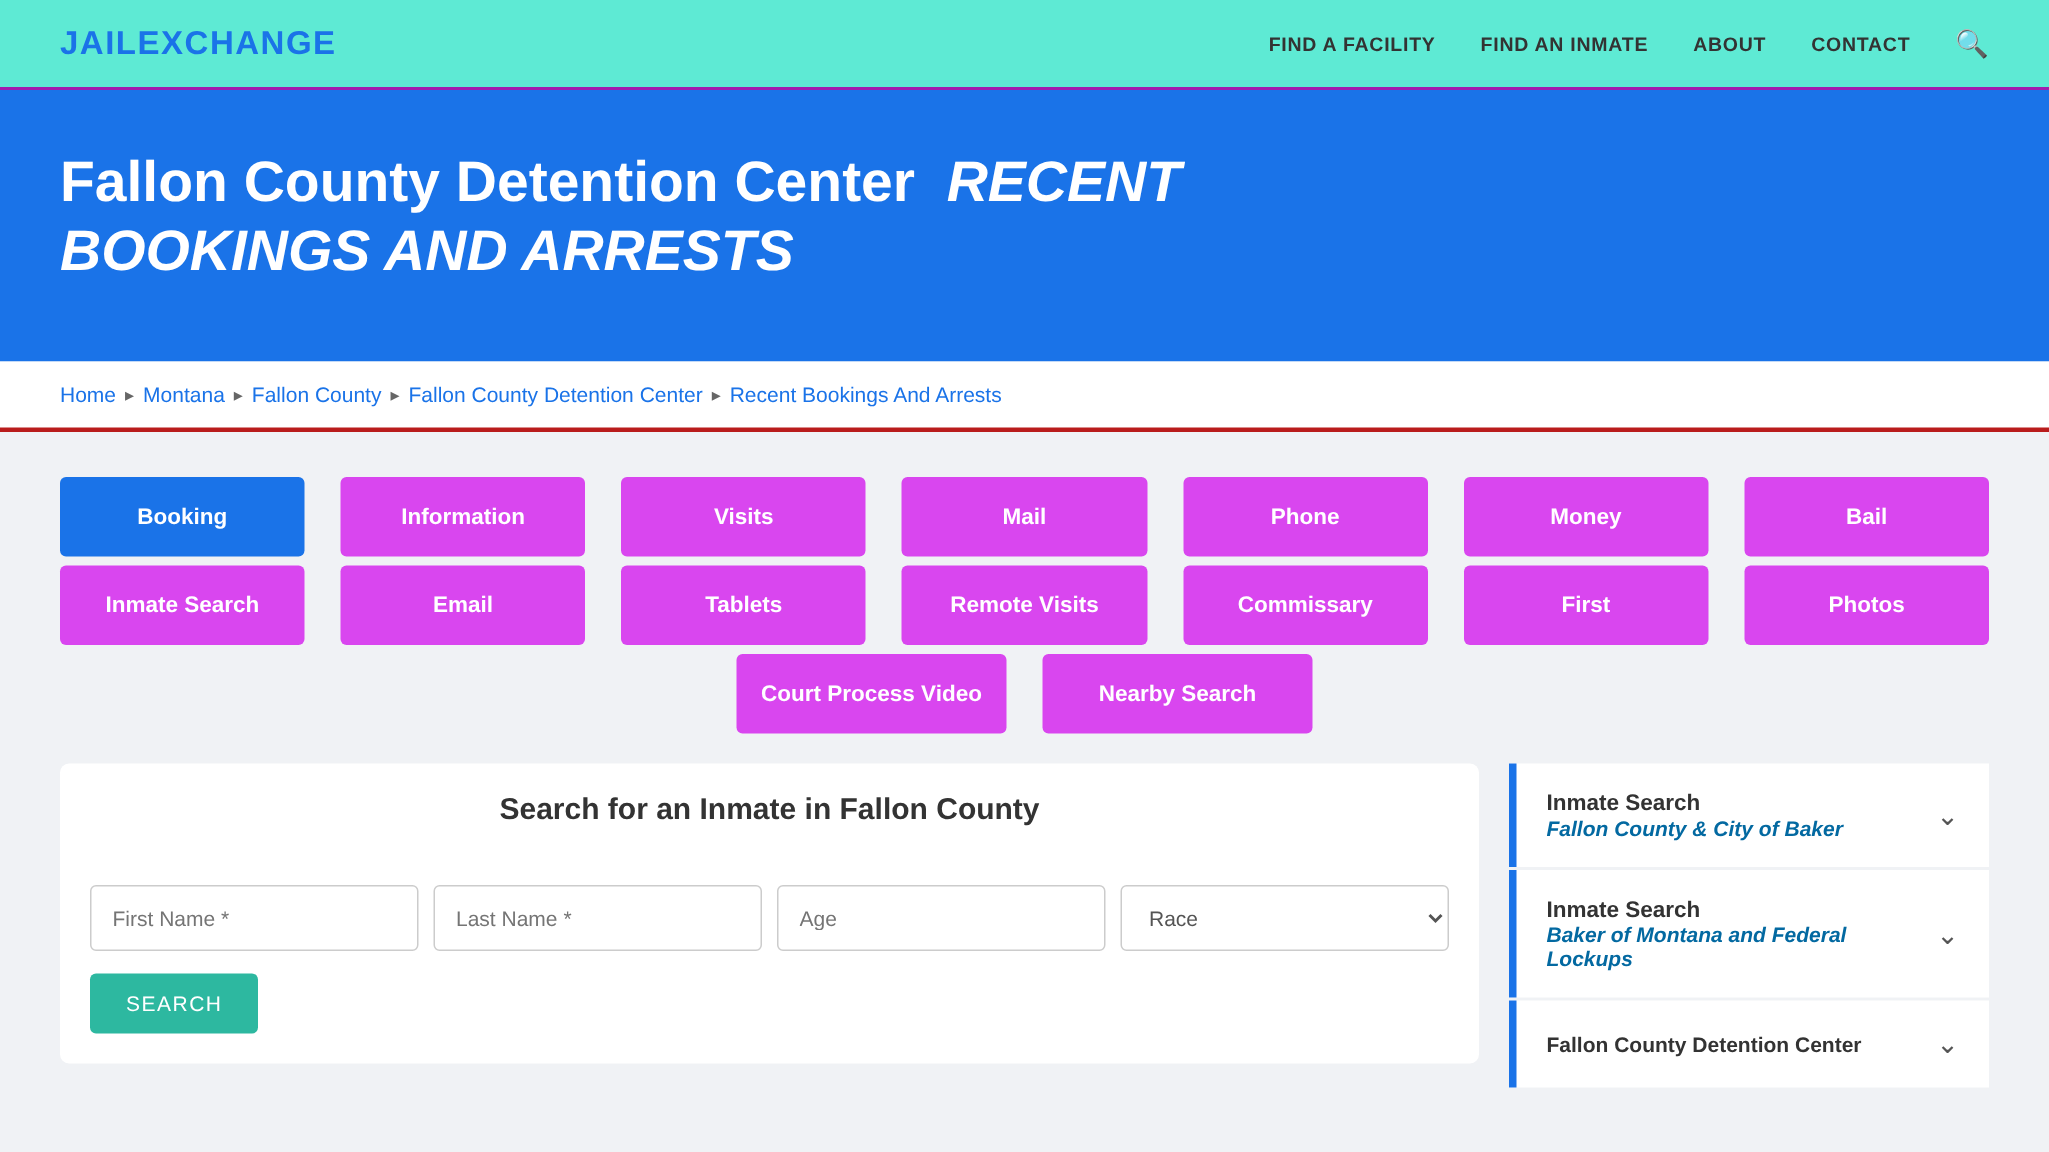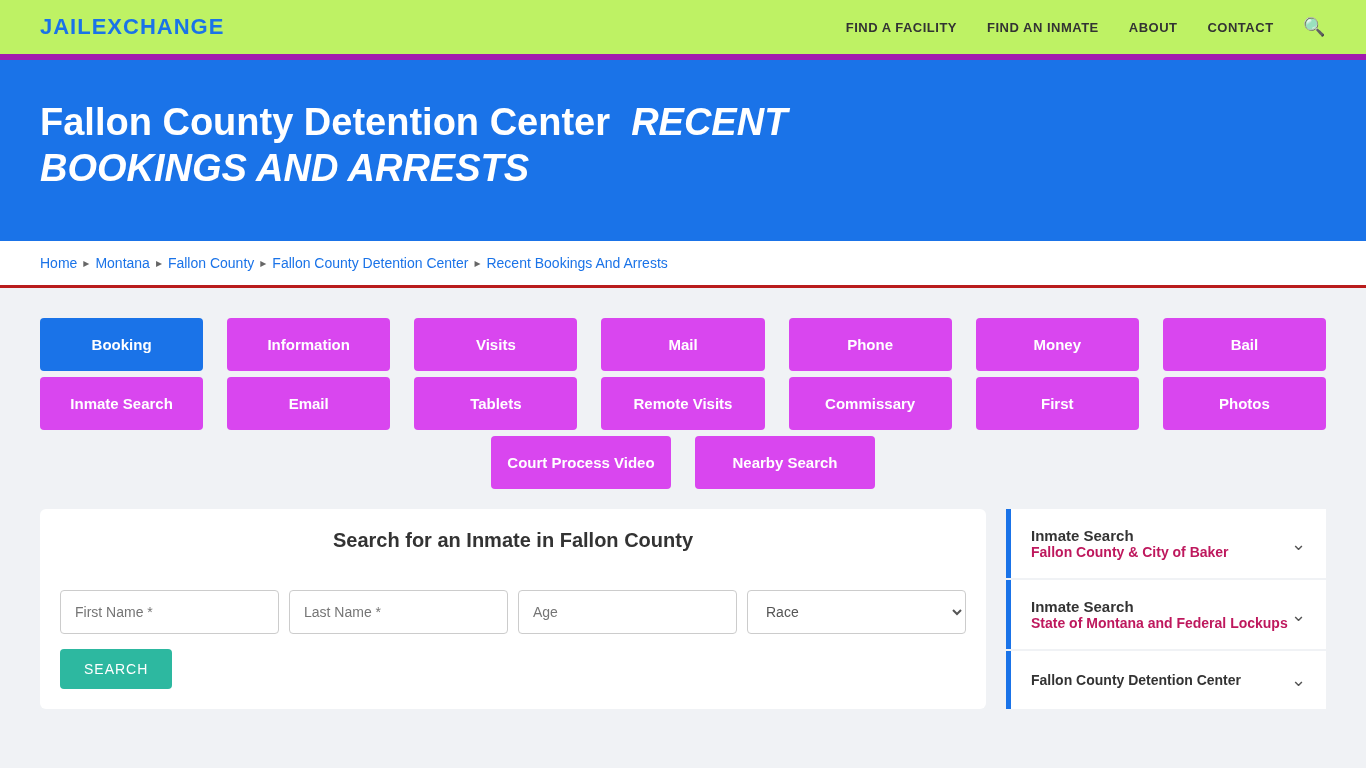--- a/index.html
+++ b/index.html
@@ -1,21 +1,21 @@
 <!DOCTYPE html>
 <html><head>
   <meta charset="utf-8">
   <style>
     * { box-sizing: border-box; margin: 0; padding: 0; }
     body { font-family: Arial, sans-serif; background: #f0f2f5; color: #333; }
 
     
     .header {
-      background: #bef264;
-      border-bottom: 6px solid #a21caf;
+      background: #5eead4;
+      border-bottom: 2px solid #a21caf;
       padding: 0 40px;
       height: 60px;
       display: flex;
       align-items: center;
       justify-content: space-between;
     }
     .logo {
       font-size: 22px;
       font-weight: 900;
       letter-spacing: 1px;
@@ -199,21 +199,22 @@
       border-left: 5px solid #1a73e8;
     }
     .sidebar-item .si-text .si-title {
       font-size: 15px;
       font-weight: 700;
       color: #333;
     }
     .sidebar-item .si-text .si-sub {
       font-size: 14px;
       font-weight: 600;
-      color: #be185d;
+      color: #0369a1;
+      font-style: italic;
     }
     .sidebar-item .chevron {
       font-size: 18px;
       color: #555;
     }
     .sidebar-item-plain {
       background: white;
       margin-bottom: 2px;
       display: flex;
       align-items: center;
@@ -313,21 +314,21 @@
       <div class="sidebar-item">
         <div class="si-text">
           <div class="si-title">Inmate Search</div>
           <div class="si-sub">Fallon County &amp; City of Baker</div>
         </div>
         <span class="chevron">⌄</span>
       </div>
       <div class="sidebar-item">
         <div class="si-text">
           <div class="si-title">Inmate Search</div>
-          <div class="si-sub">State of Montana and Federal Lockups</div>
+          <div class="si-sub">Baker of Montana and Federal Lockups</div>
         </div>
         <span class="chevron">⌄</span>
       </div>
       <div class="sidebar-item-plain">
         <div class="si-title">Fallon County Detention Center</div>
         <span class="chevron">⌄</span>
       </div>
     </aside>
 
   </div>

